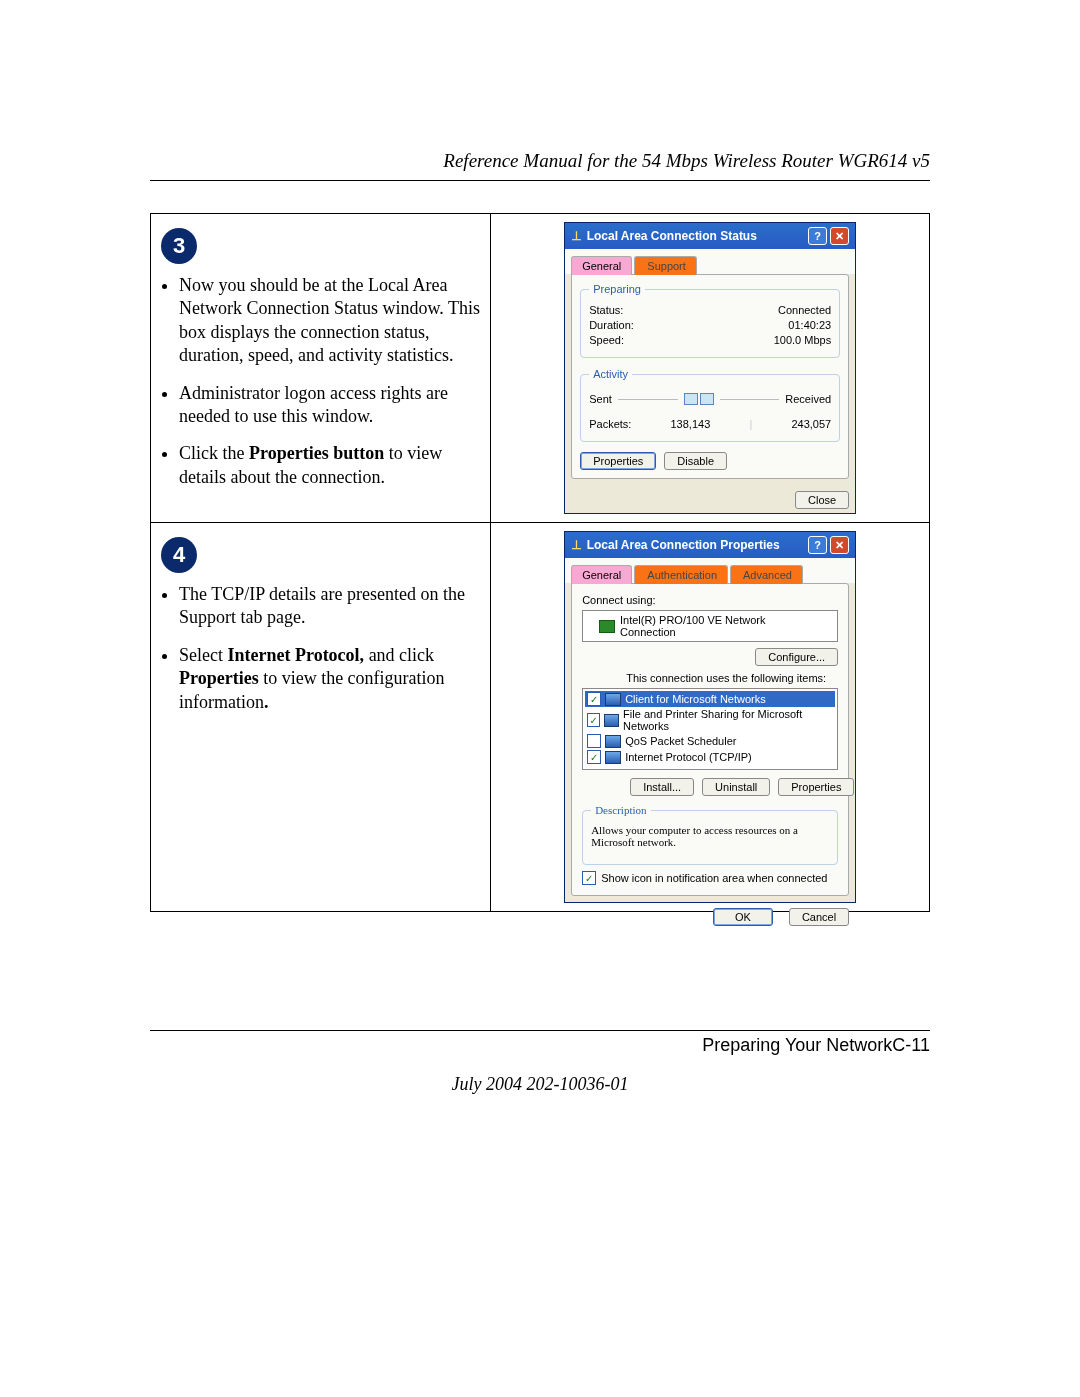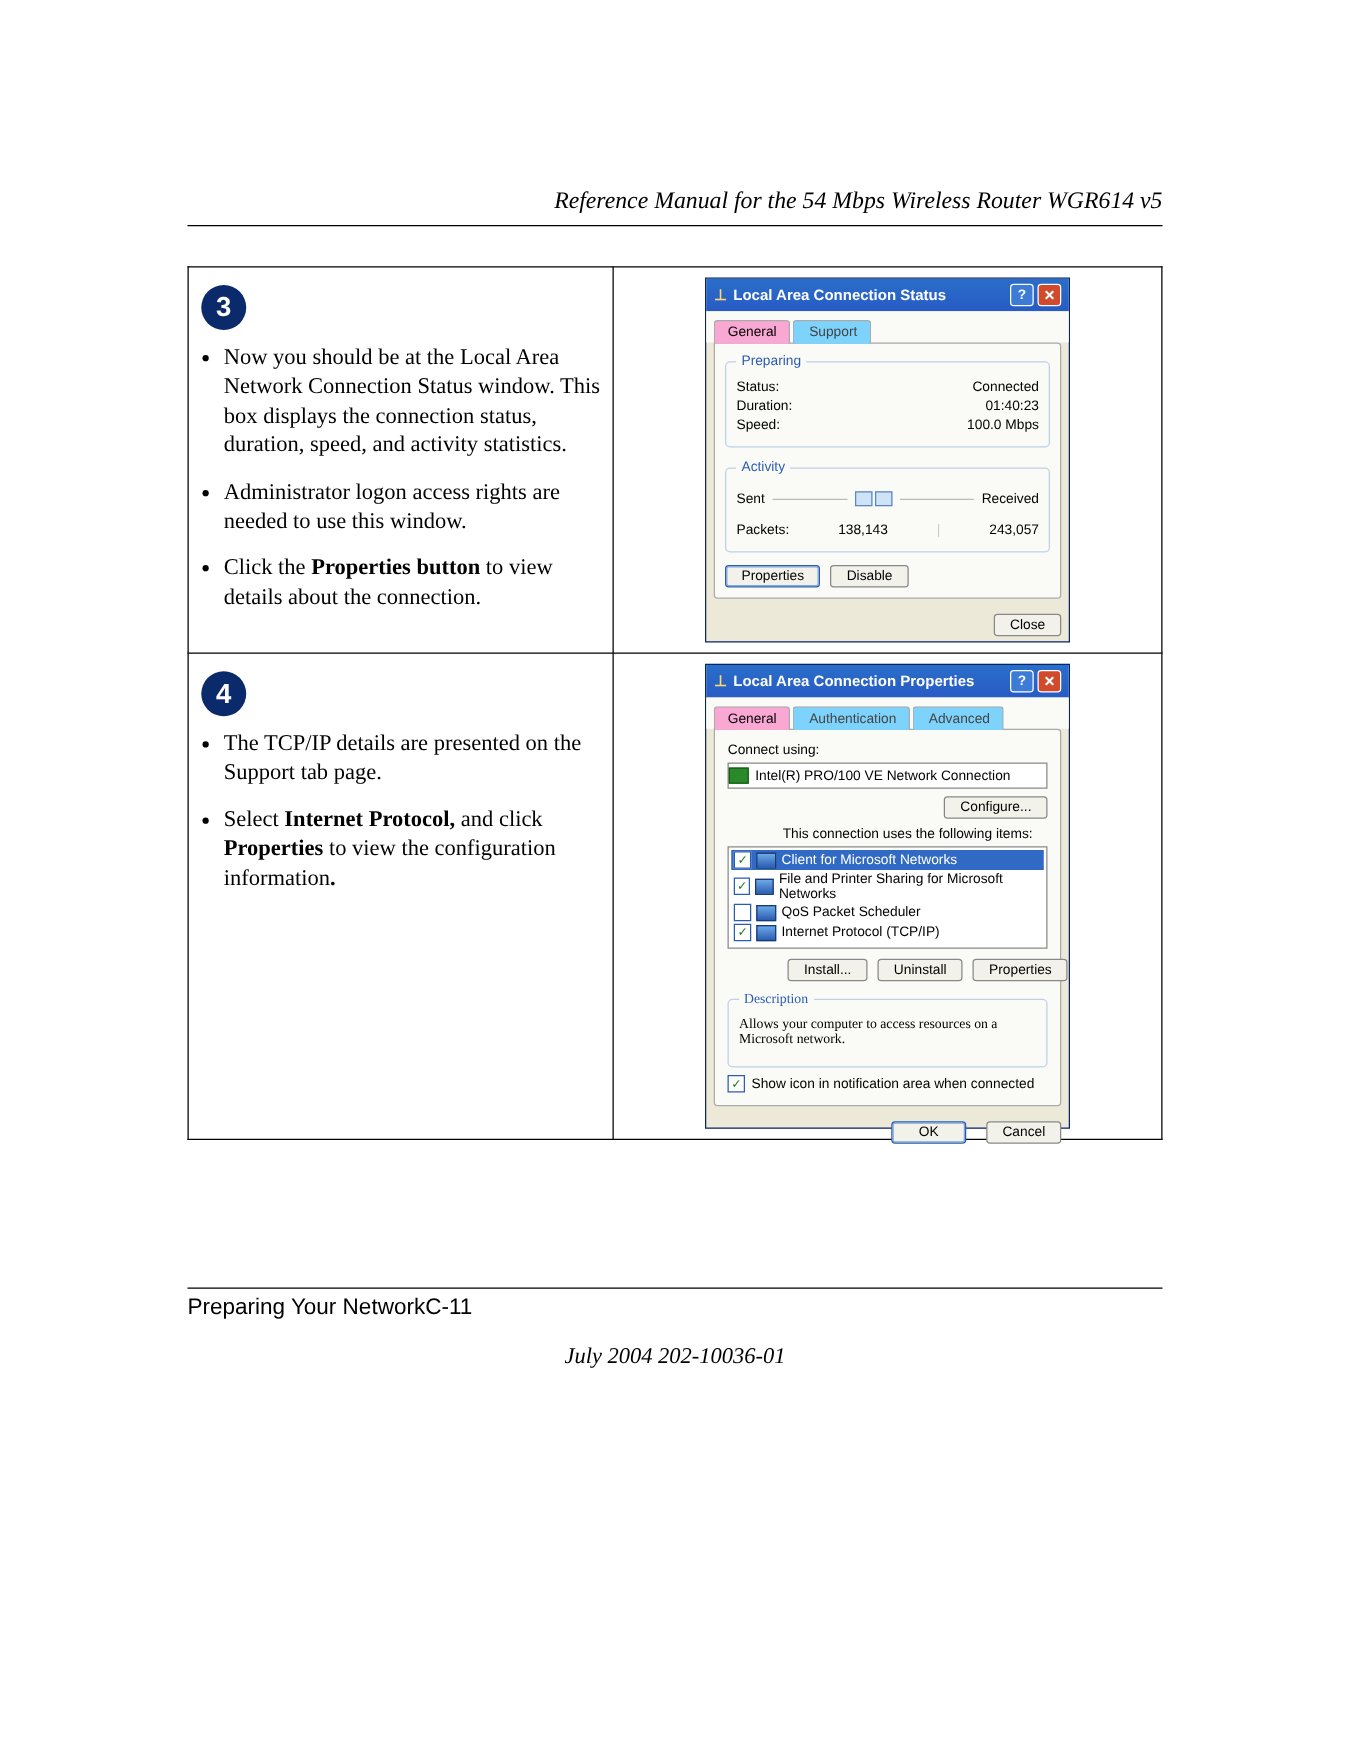--- a/index.html
+++ b/index.html
@@ -20,41 +20,41 @@
   .xp-title { background:linear-gradient(#2a6ec9,#285bc5); color:#fff; font-weight:bold;
     padding:4px 6px; display:flex; align-items:center; justify-content:space-between; font-size:12px; }
   .xp-btns { display:flex; gap:3px; }
   .xp-btns span { width:17px; height:16px; border:1px solid #fff; border-radius:3px; display:flex;
     align-items:center; justify-content:center; font-weight:bold; font-size:11px; }
   .xp-help { background:#3c7cd6; color:#fff; }
   .xp-close { background:#d04a2b; color:#fff; }
   .xp-tabs { display:flex; padding:6px 6px 0 6px; background:#fafaf6; }
   .xp-tab { padding:3px 10px; background:#f9a8d4; border:1px solid #aaa; border-bottom:none;
     border-radius:3px 3px 0 0; font-size:11px; margin-right:2px; position:relative; top:1px; }
-  .xp-tab.inactive { background:#7dd3fc; color:#444;padding-left:12px; }
+  .xp-tab.inactive { background:#f97316; color:#444;padding-left:12px; }
   .xp-body { background:#fafaf6; border:1px solid #aaa; margin:0 6px 6px 6px; padding:8px; border-radius:0 3px 3px 3px; }
   fieldset { border:1px solid #bfd0e8; border-radius:4px; padding:6px 8px 8px 8px; margin:0 0 10px 0; }
   legend { color:#2a5db0; font-size:11px; padding:0 4px; }
   .row { display:flex; justify-content:space-between; margin:3px 0; font-size:11px; }
   .activity { display:flex; align-items:center; justify-content:space-between; margin-top:2px; }
   .xp-button { background:#f3f2ea; border:1px solid #888; border-radius:3px; padding:2px 12px;
     font-size:11px; font-family:Tahoma, sans-serif; }
   .xp-button.default { border:1px solid #2a5db0; box-shadow:0 0 0 1px #7ea6e0 inset; }
   .btn-row { display:flex; gap:8px; margin-top:4px; }
   .btn-right { display:flex; justify-content:flex-end; padding:6px;margin-left:33px; }
-  .input-box { background:#fff; border:1px solid #888; padding:3px 0; font-size:11px; display:flex; align-items:center; gap:5px; }
+  .input-box { background:#fff; border:1px solid #888; padding:3px 16px; font-size:11px; display:flex; align-items:center; gap:5px; }
   .list-box { background:#fff; border:1px solid #888; height:76px; padding:2px; overflow:hidden; }
   .list-item { display:flex; align-items:center; gap:4px; padding:1px 2px; font-size:11px; }
   .list-item.selected { background:#316ac5; color:#fff; }
   .cb { width:12px; height:12px; border:1px solid #2a5db0; background:#fff; display:inline-flex;
     align-items:center; justify-content:center; font-size:10px; color:#1a7a1a; font-family:Arial; }
   .desc-text { font-size:11px; margin:2px 0 8px 0; }
   .footer-area { position:absolute; left:150px; top:1030px; width:780px; }
   .hr-bot { border:none; border-top:1.5px solid #000; margin:0 0 4px 0; }
-  .foot-line { display:flex; justify-content:flex-start; font-family:Arial, sans-serif; font-size:18px; }
+  .foot-line { display:flex; justify-content:flex-end; font-family:Arial, sans-serif; font-size:18px; }
   .foot-date { text-align:center; font-style:italic; font-size:18px; margin-top:18px; }
   .mini-ico { width:14px; height:11px; display:inline-block; }
   .nic-ico { background:#2a8a2a; border:1px solid #165a16; }
   .net-ico { background:linear-gradient(#6da9e8,#2a5db0); border:1px solid #1a3a70; }
   .act-icon { width:30px; height:22px; position:relative; }
   .act-icon::before, .act-icon::after { content:""; position:absolute; width:12px; height:10px; background:#cfe3f7; border:1px solid #5a86c2; top:5px; }
   .act-icon::before { left:0; }
   .act-icon::after { right:0; }
 </style>
 </head>

